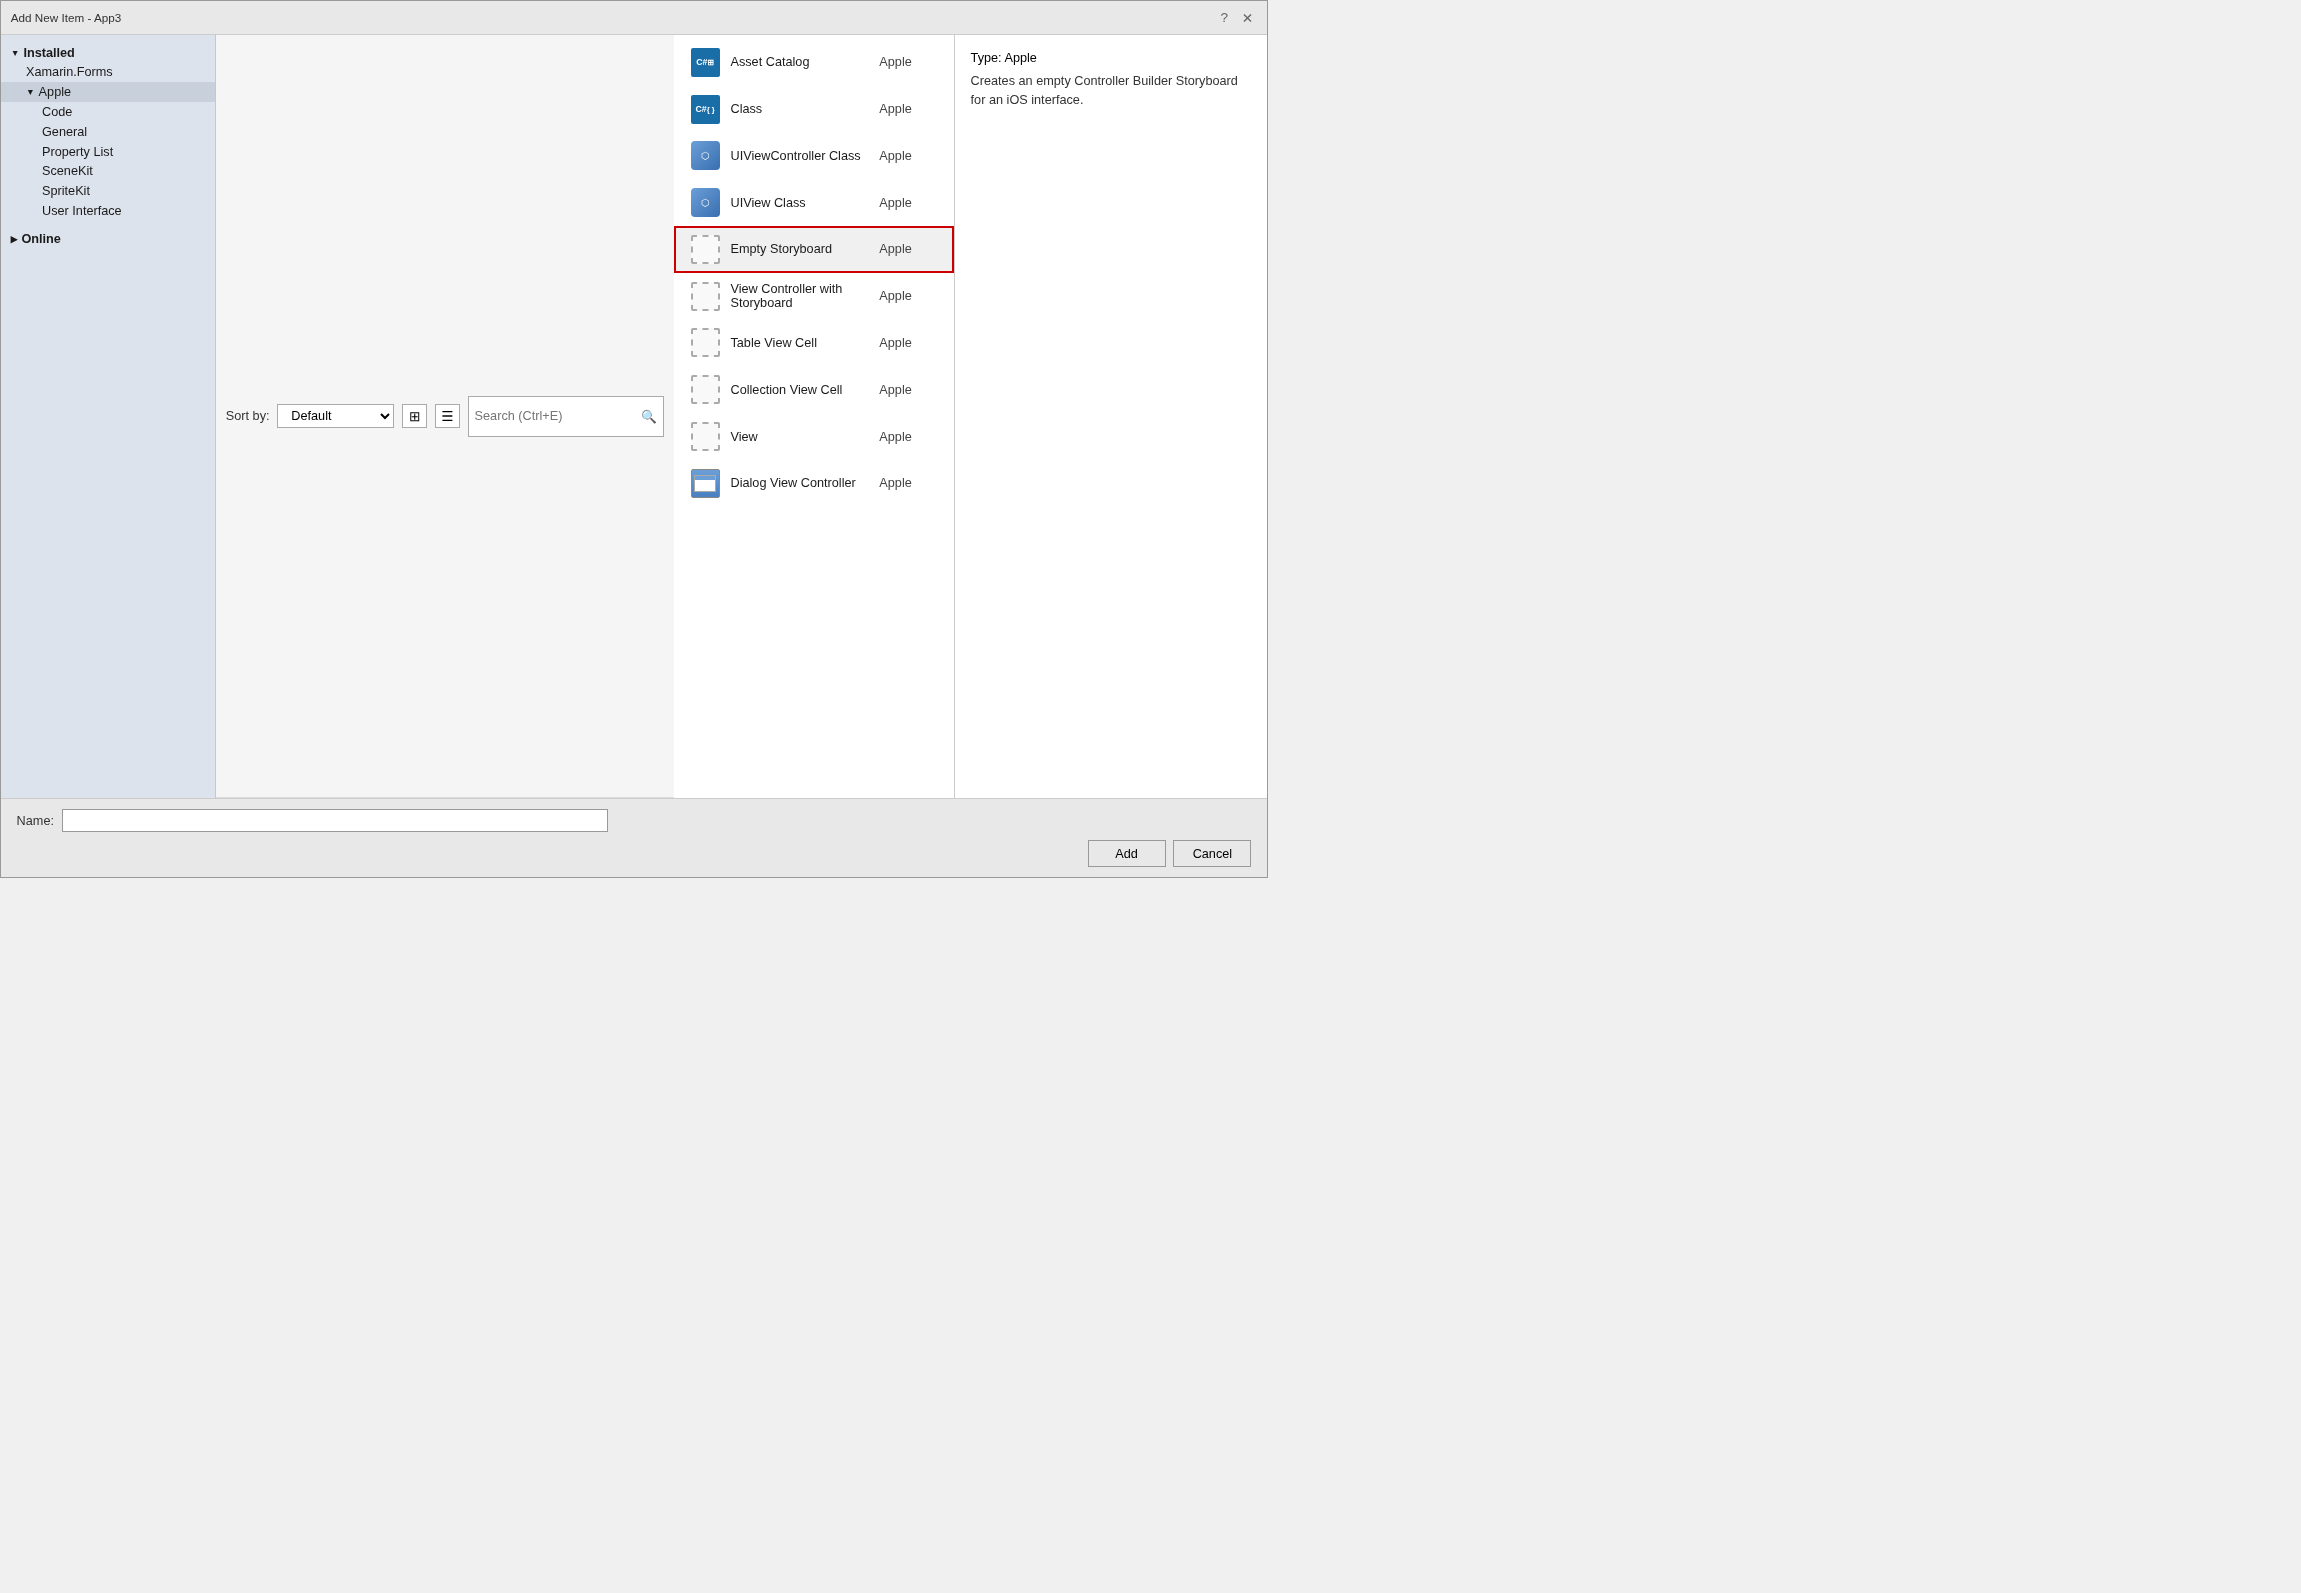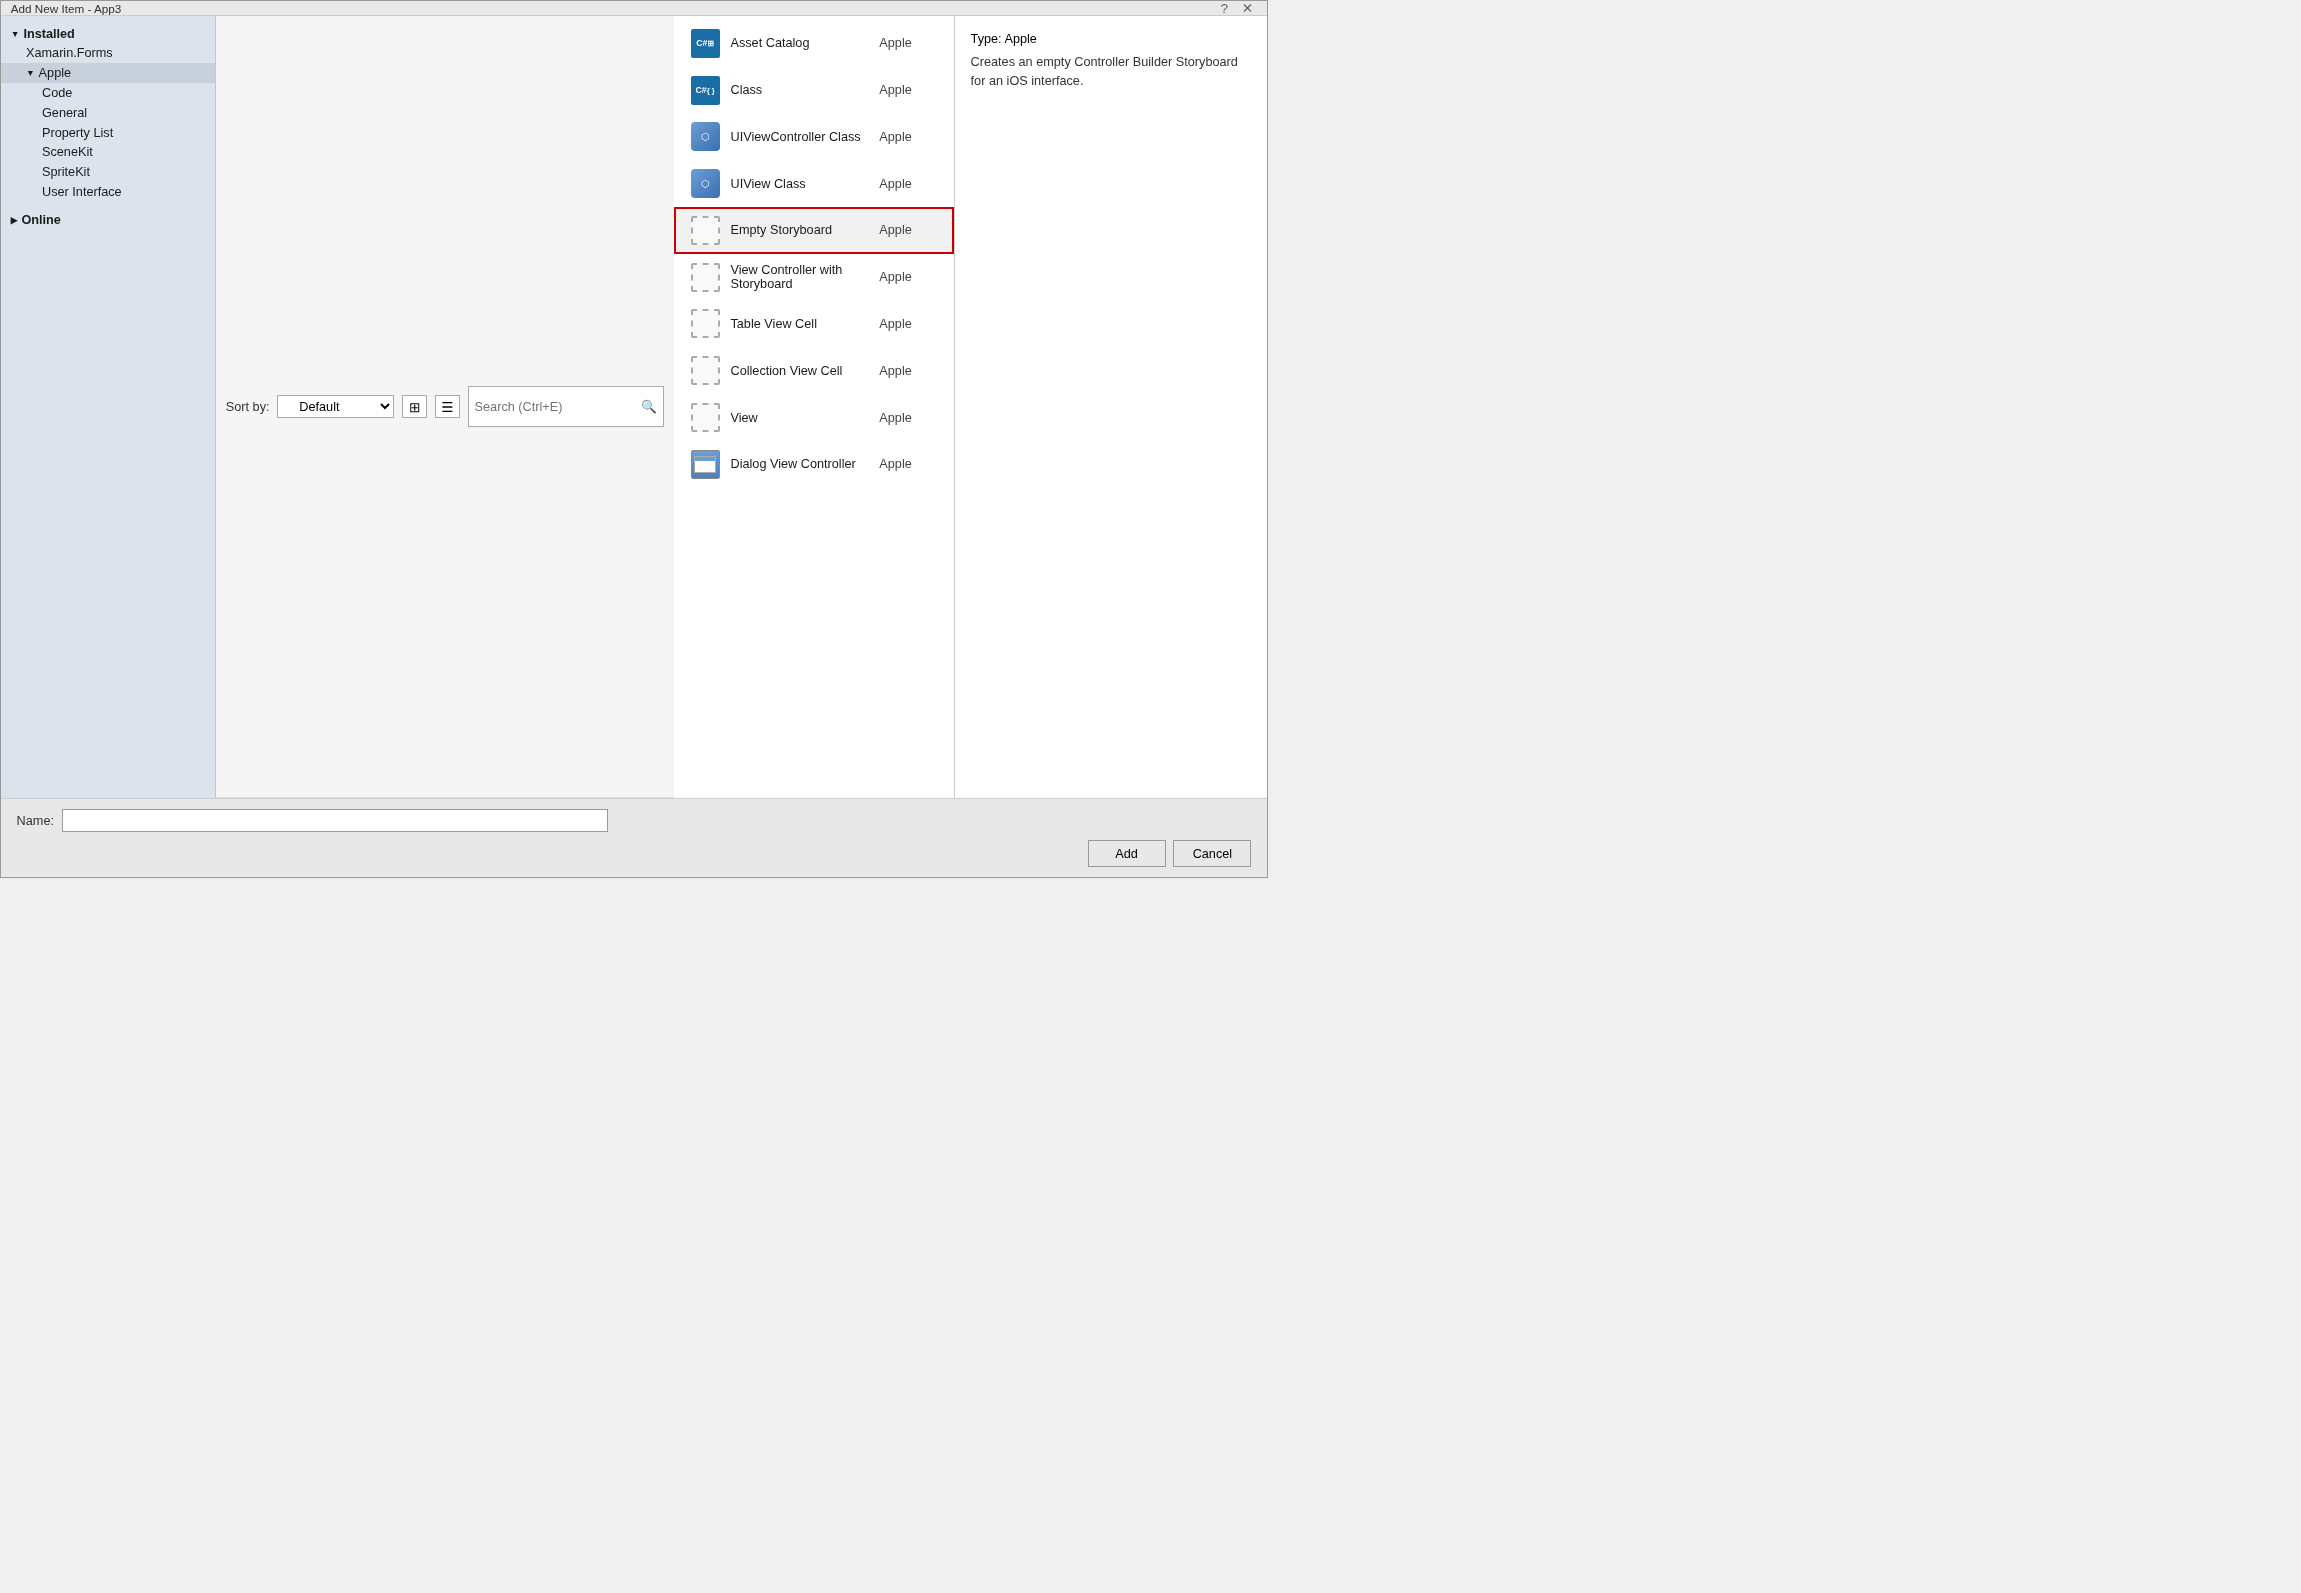--- a/index.html
+++ b/index.html
@@ -19,21 +19,21 @@
       display: flex;
       flex-direction: column;
     }
     .title-bar {
       background: #e8e8e8;
       border-bottom: 1px solid #ccc;
       padding: 5.9px 9.8px;
       display: flex;
       align-items: center;
       justify-content: space-between;
-      height: 15px;
+      height: 34px;
     }
     .title-bar-title {
       font-size: 11.7px;
       color: #333;
     }
     .title-bar-controls {
       display: flex;
       gap: 5.9px;
     }
     .title-bar-btn {
@@ -89,21 +89,21 @@
       border-bottom: 1px solid #ddd;
     }
     .sort-label {
       font-size: 12.7px;
       color: #333;
     }
     .sort-select {
       height: 23.4px;
       border: 1px solid #aaa;
       background: #fff;
-      padding: 0 17px;
+      padding: 0 9px;
       font-size: 12.7px;
       min-width: 117px;
     }
     .view-btn {
       width: 25px;
       height: 23.4px;
       border: 1px solid #aaa;
       background: #fff;
       cursor: pointer;
       display: flex;

